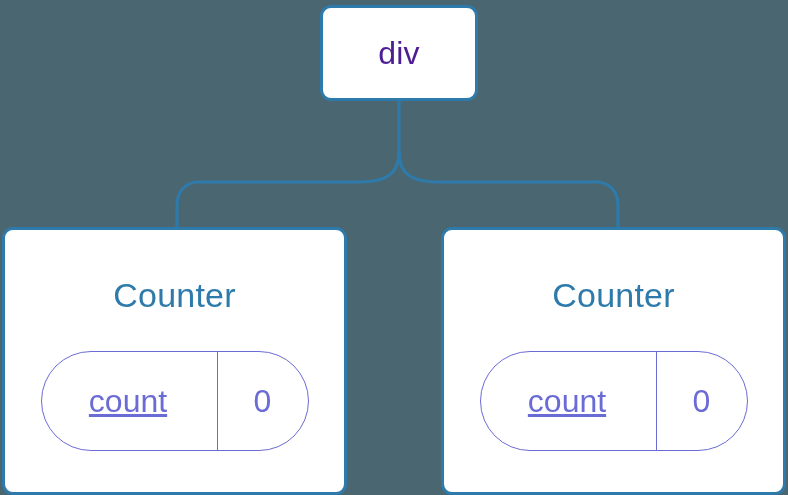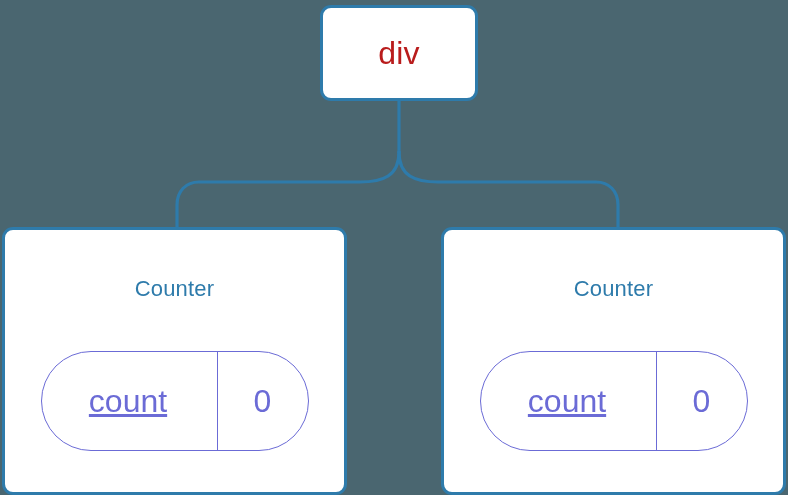--- a/index.html
+++ b/index.html
@@ -45,21 +45,21 @@
     left: 320px;
     top: 5px;
     width: 158px;
     height: 96px;
     display: flex;
     align-items: center;
     justify-content: center;
   }
   .node-root .node-title {
     font-size: 32px;
-    color: #b91c1c;
+    color: #4c1d95;
     line-height: 1;
     letter-spacing: 0.2px;
   }
 
   
   .node-child {
     top: 227px;
     width: 345px;
     height: 268px;
     border-bottom-left-radius: 11px;
@@ -67,21 +67,21 @@
   }
   .node-child-left  { left: 2px; }
   .node-child-right { left: 441px; }
 
   .node-child .node-title {
     position: absolute;
     left: 0;
     right: 0;
     top: 48px;
     text-align: center;
-    font-size: 22px;
+    font-size: 34px;
     color: #2e7bab;
     line-height: 1;
     letter-spacing: 0.2px;
   }
 
   
   .state-pill {
     position: absolute;
     left: 50%;
     transform: translateX(-50%);

